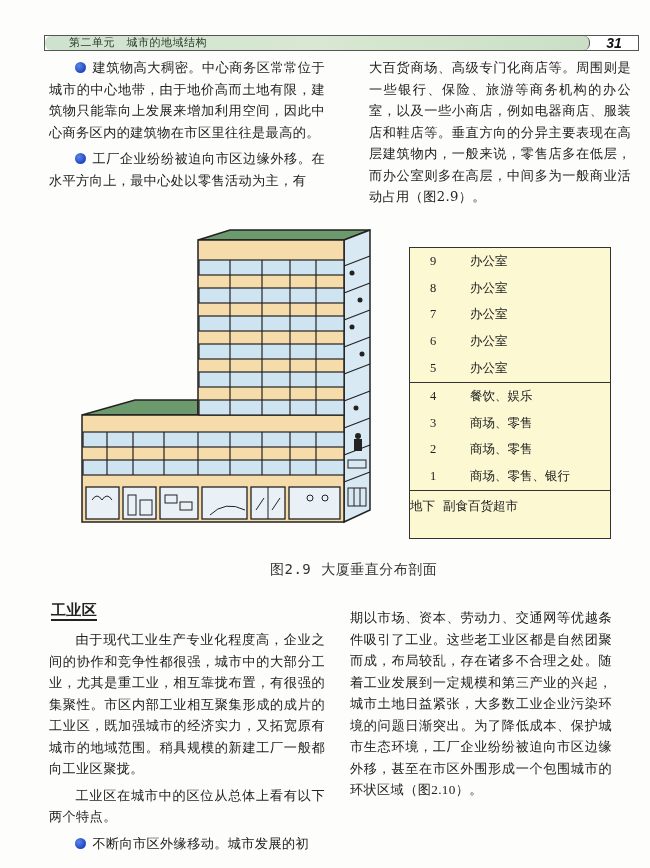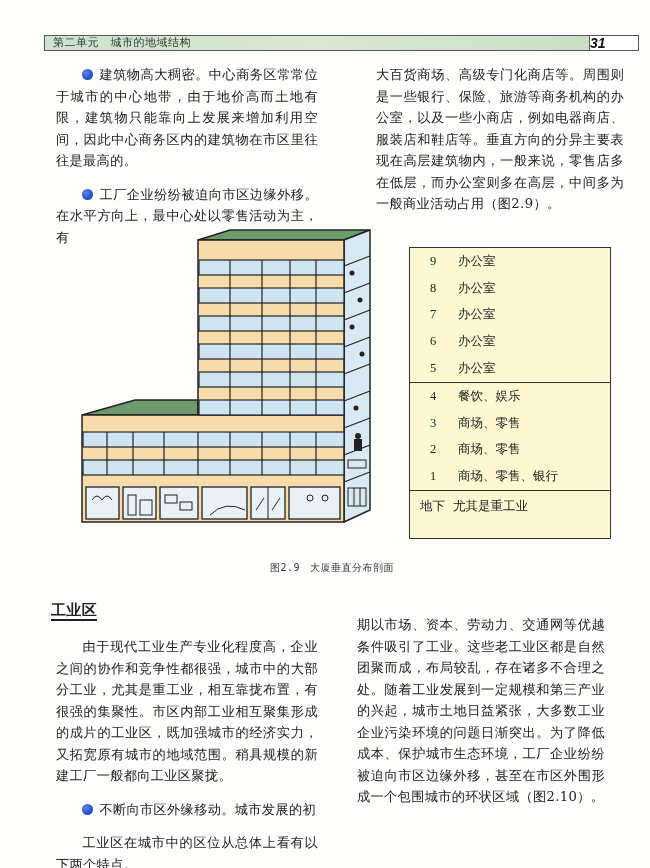--- a/index.html
+++ b/index.html
@@ -7,53 +7,53 @@
     width:650px; height:868px; background:#fdfdfb; position:relative; overflow:hidden;
     font-family: "DejaVu Serif", "Liberation Serif", serif; color:#222;
   }
   .header {
     position:absolute; left:44px; top:35px; width:593px; height:14px;
     border:1px solid #555; display:flex; background:#fff;
   }
   .header .title {
     flex:1; background:linear-gradient(90deg,#cfe2cd 0%,#d8e8d2 50%,#cbdfc6 100%);
     border-right:1px solid #555; font-family:"DejaVu Sans","Liberation Sans",sans-serif;
-    font-size:11px; line-height:14px; padding-left:8px; color:#2a3a2a; letter-spacing:0.5px;
+    font-size:11px; line-height:14px; padding-left:24px; color:#2a3a2a; letter-spacing:0.5px;border-radius:6px;
   }
   .header .pageno {
-    width:48px; font-family:"Liberation Sans","DejaVu Sans",sans-serif;
+    width:48px; text-align:center; font-family:"Liberation Sans","DejaVu Sans",sans-serif;
     font-weight:bold; font-style:italic; font-size:14px; line-height:14px; color:#111;
   }
   .col { position:absolute; font-size:13.2px; line-height:21.5px; letter-spacing:0.35px; text-align:justify; }
-  .col p { margin:12px; }
+  .col p { margin:5px; }
   .indent { text-indent:2em; }
   .bullet-dot {
     display:inline-block; width:11px; height:11px; border-radius:50%;
     background:radial-gradient(circle at 35% 35%,#5a86e8,#1f47c0 70%);
     vertical-align:-1px; margin-right:6px; text-indent:0;
   }
   .section-title {
     font-family:"DejaVu Sans","Liberation Sans",sans-serif; font-weight:bold; font-size:15px;
     border-bottom:2px solid #222; display:inline-block; line-height:18px; margin-bottom:3px;margin-left:7px;
   }
   
   .figure { position:absolute; left:60px; top:210px; width:560px; height:340px; }
   .legend {
     position:absolute; left:349px; top:37px; width:200px; height:290px;
     background:#fbf8d2; border:1.5px solid #333;
   }
   .legend .grp { border-bottom:1.5px solid #333; }
   .legend .grp:last-child { border-bottom:none; }
   .legend .row { height:26.8px; display:flex; align-items:center; font-size:12.5px; }
   .legend .row .num { width:30px; text-align:center; margin-left:8px; font-family:"Liberation Serif",serif; }
-  .legend .row .lbl { margin-left:10px; }
-  .legend .basement { height:30px; display:flex; align-items:center; font-size:12.5px; padding-left:10px; }
+  .legend .row .lbl { margin-left:22px; }
+  .legend .basement { height:30px; display:flex; align-items:center; font-size:12.5px; }
   .legend .basement .lbl { margin-left:8px; }
   .caption {
-    position:absolute; left:270px; top:561px; font-size:10px; color:#333;
+    position:absolute; left:270px; top:561px; font-size:14px; color:#333;
     font-family:"DejaVu Sans Mono","Liberation Mono",monospace; letter-spacing:0.5px;
   }
   .caption span + span { margin-left:10px; }
 </style>
 </head>
 <body>
 
 <div class="header">
   <div class="title">第二单元　城市的地域结构</div>
   <div class="pageno">31</div>
@@ -194,32 +194,32 @@
           <span class="lbl">商场、零售</span>
         </div>
       <div class="row">
           <span class="num">1</span>
           <span class="lbl">商场、零售、银行</span>
         </div>
     </div>
     <div class="grp">
       <div class="basement">
           <span>地下</span>
-          <span class="lbl">尤其是重工业</span>
+          <span class="lbl">副食百货超市</span>
         </div>
     </div>
   </div>
 </div>
 
 <div class="caption">
   <span>图2.9</span><span>大厦垂直分布剖面</span>
 </div>
 
 <div class="col" style="left:44px; top:600px; width:286px;">
   <div class="section-title">工业区</div>
   <p class="indent">由于现代工业生产专业化程度高，企业之间的协作和竞争性都很强，城市中的大部分工业，尤其是重工业，相互靠拢布置，有很强的集聚性。市区内部工业相互聚集形成的成片的工业区，既加强城市的经济实力，又拓宽原有城市的地域范围。稍具规模的新建工厂一般都向工业区聚拢。</p>
+  <p class="indent">工业区在城市中的区位从总体上看有以下两个特点。</p>
   <p class="indent"><span class="bullet-dot"></span><span>不断向市区外缘移动。城市发展的初</span></p>
-  <p class="indent">工业区在城市中的区位从总体上看有以下两个特点。</p>
-</div>
-
-<div class="col" style="left:345px; top:602px; width:272px;">
+</div>
+
+<div class="col" style="left:345px; top:602px; width:272px;font-family:Liberation Serif, serif;">
   <p>期以市场、资本、劳动力、交通网等优越条件吸引了工业。这些老工业区都是自然团聚而成，布局较乱，存在诸多不合理之处。随着工业发展到一定规模和第三产业的兴起，城市土地日益紧张，大多数工业企业污染环境的问题日渐突出。为了降低成本、保护城市生态环境，工厂企业纷纷被迫向市区边缘外移，甚至在市区外围形成一个包围城市的环状区域（图2.10）。</p>
 </div>
 
 </body></html>

